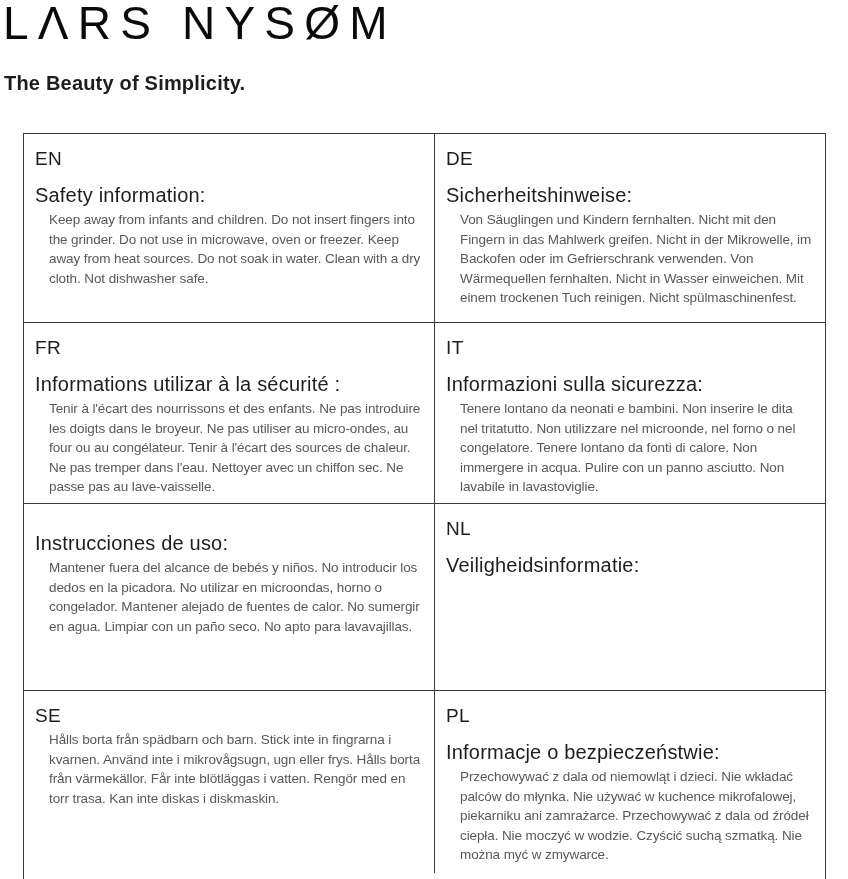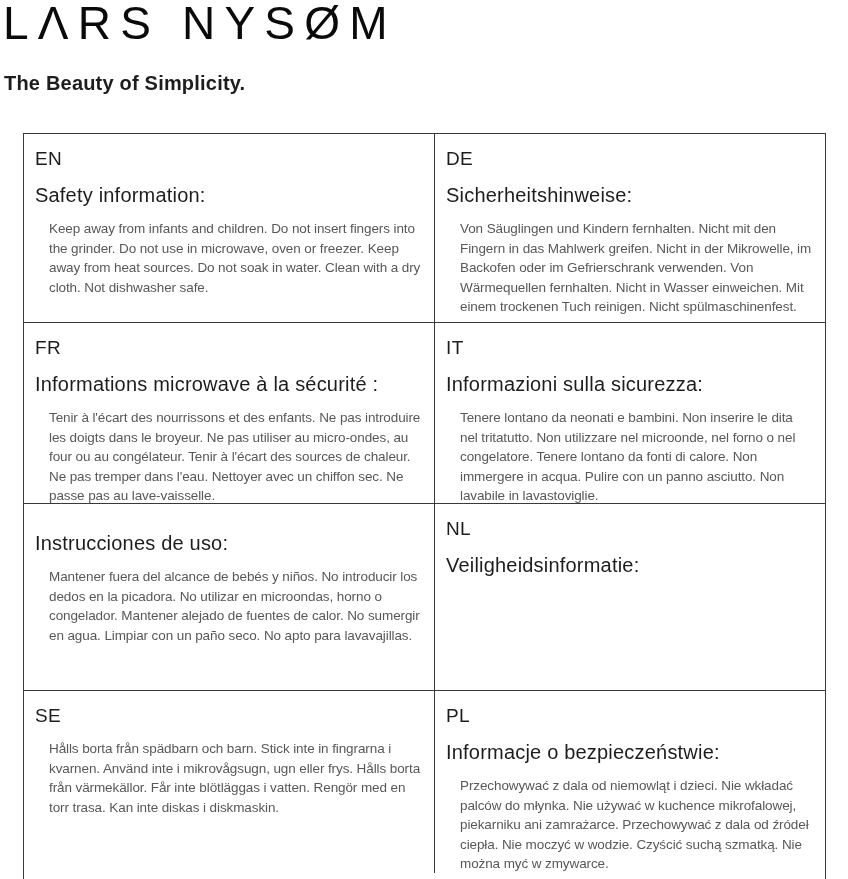--- a/index.html
+++ b/index.html
@@ -51,21 +51,21 @@
     letter-spacing:0.02em;
   }
   .heading{
     margin-top:14px;
     font-size:20px;
     font-weight:400;
     color:var(--heading);
     letter-spacing:0.01em;
   }
   .bodytext{
-    margin-top:12px;
+    margin-top:3px;
     padding-left:14px;
     padding-right:2px;
     font-size:13.5px;
     letter-spacing:-0.1px;
     line-height:19.5px;
     color:var(--body);
   }
 </style>
 </head>
 <body>
@@ -82,21 +82,21 @@
   </section>
 
   <section class="cell rtop">
     <div class="lang">DE</div>
     <h2 class="heading">Sicherheitshinweise:</h2>
     <p class="bodytext">Von Säuglingen und Kindern fernhalten. Nicht mit den Fingern in das Mahlwerk greifen. Nicht in der Mikrowelle, im Backofen oder im Gefrierschrank verwenden. Von Wärmequellen fernhalten. Nicht in Wasser einweichen. Mit einem trockenen Tuch reinigen. Nicht spülmaschinenfest.</p>
   </section>
 
   <section class="cell col1 rtop">
     <div class="lang">FR</div>
-    <h2 class="heading">Informations microwave à la sécurité :</h2>
+    <h2 class="heading">Informations utilizar à la sécurité :</h2>
     <p class="bodytext">Tenir à l'écart des nourrissons et des enfants. Ne pas introduire les doigts dans le broyeur. Ne pas utiliser au micro-ondes, au four ou au congélateur. Tenir à l'écart des sources de chaleur. Ne pas tremper dans l'eau. Nettoyer avec un chiffon sec. Ne passe pas au lave-vaisselle.</p>
   </section>
 
   <section class="cell rtop">
     <div class="lang">IT</div>
     <h2 class="heading">Informazioni sulla sicurezza:</h2>
     <p class="bodytext">Tenere lontano da neonati e bambini. Non inserire le dita nel tritatutto. Non utilizzare nel microonde, nel forno o nel congelatore. Tenere lontano da fonti di calore. Non immergere in acqua. Pulire con un panno asciutto. Non lavabile in lavastoviglie.</p>
   </section>
 
   <section class="cell col1 rtop">

